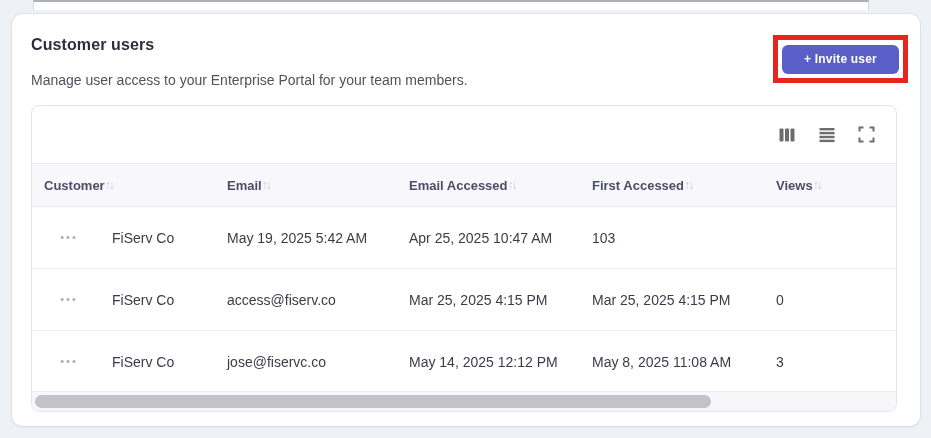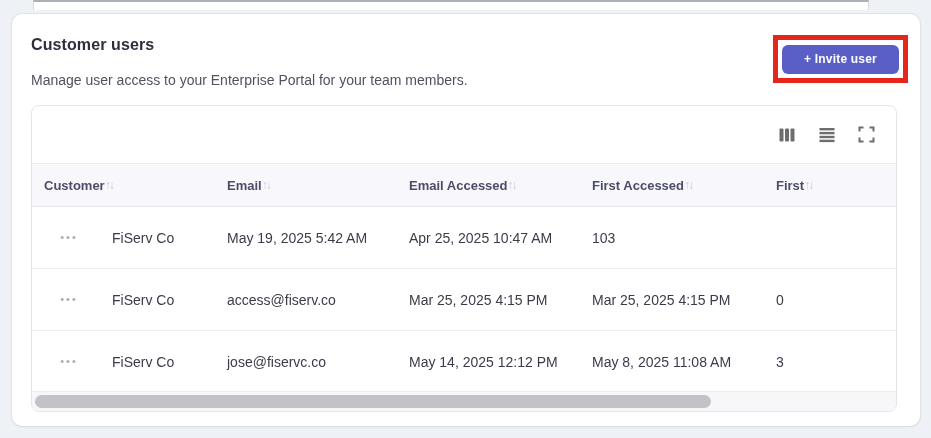--- a/index.html
+++ b/index.html
@@ -134,21 +134,21 @@
       </div>
       <div class="th">
         <span>Email Accessed</span>
         <span class="sort-glyph">↑↓</span>
       </div>
       <div class="th">
         <span>First Accessed</span>
         <span class="sort-glyph">↑↓</span>
       </div>
       <div class="th">
-        <span>First</span>
+        <span>Views</span>
         <span class="sort-glyph">↑↓</span>
       </div>
     </div>
 
     <div class="trow">
       <div class="td-customer">
         <button class="row-menu">•••</button>
         <span class="customer-name">FiServ Co</span>
       </div>
       <div class="td">May 19, 2025 5:42 AM</div>

